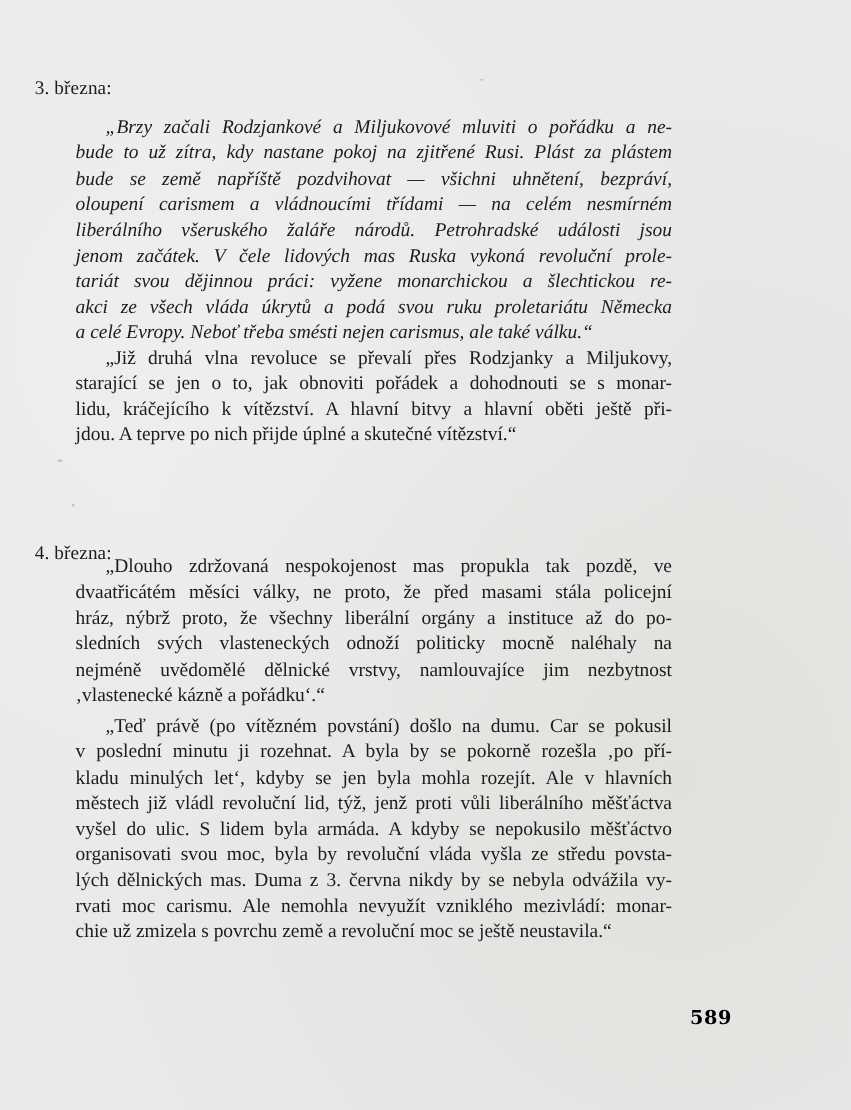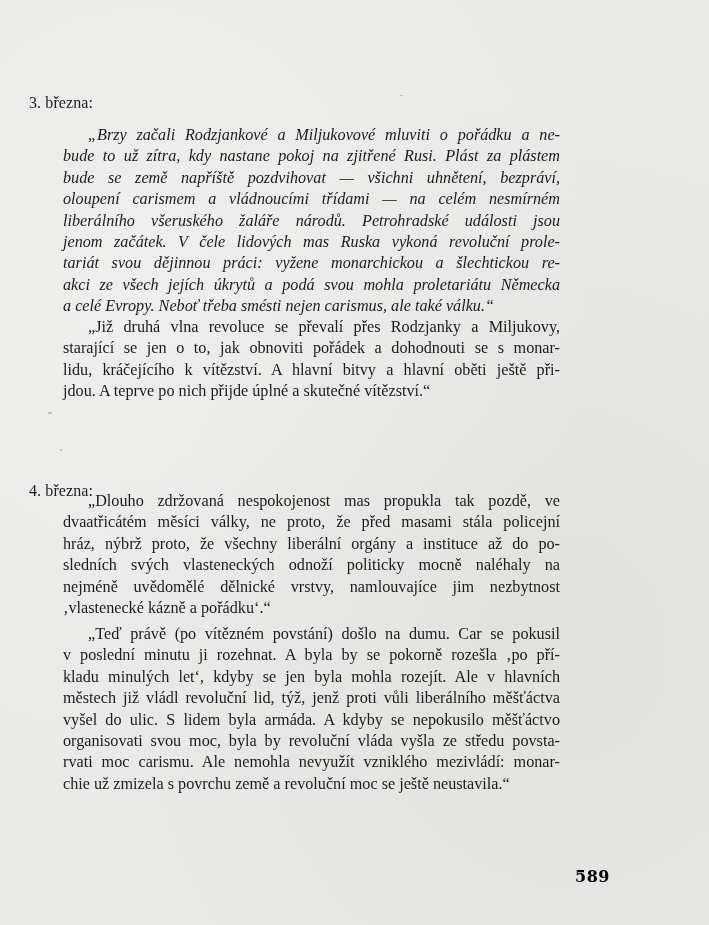--- a/index.html
+++ b/index.html
@@ -16,21 +16,20 @@
       position: relative;
       overflow: hidden;
       font-family: "Liberation Serif", "DejaVu Serif", serif;
       color: #1c1c1c;
     }
     .page {
       position: absolute;
       left: 0; top: 0;
       width: 709px;
       height: 819px;
-      margin-top: 29px;
     }
     .section-heading {
       position: absolute;
       left: 29px;
       font-size: 16px;
       letter-spacing: 0.1px;
       line-height: 20px;
     }
     .block {
       position: absolute;
@@ -77,21 +76,21 @@
   <div class="section-heading" style="top:64px;">3. března:</div>
 
   <div class="block" style="top:96px;font-style:italic;">
     <span class="line indent">„Brzy začali Rodzjankové a Miljukovové mluviti o pořádku a ne-</span>
     <span class="line">bude to už zítra, kdy nastane pokoj na zjitřené Rusi. Plást za plástem</span>
     <span class="line">bude se země napříště pozdvihovat — všichni uhnětení, bezpráví,</span>
     <span class="line">oloupení carismem a vládnoucími třídami — na celém nesmírném</span>
     <span class="line">liberálního všeruského žaláře národů. Petrohradské události jsou</span>
     <span class="line">jenom začátek. V čele lidových mas Ruska vykoná revoluční prole-</span>
     <span class="line">tariát svou dějinnou práci: vyžene monarchickou a šlechtickou re-</span>
-    <span class="line">akci ze všech jejích úkrytů a podá svou mohla proletariátu Německa</span>
+    <span class="line">akci ze všech vláda úkrytů a podá svou ruku proletariátu Německa</span>
     <span class="line last">a celé Evropy. Neboť třeba smésti nejen carismus, ale také válku.“</span>
   </div>
 
   <div class="block" style="top:288px;">
     <span class="line indent">„Již druhá vlna revoluce se převalí přes Rodzjanky a Miljukovy,</span>
     <span class="line">starající se jen o to, jak obnoviti pořádek a dohodnouti se s monar-</span>
     <span class="line">lidu, kráčejícího k vítězství. A hlavní bitvy a hlavní oběti ještě při-</span>
     <span class="line last">jdou. A teprve po nich přijde úplné a skutečné vítězství.“</span>
   </div>
 
@@ -106,20 +105,21 @@
     <span class="line last">‚vlastenecké kázně a pořádku‘.“</span>
   </div>
 
   <div class="block" style="top:595px;">
     <span class="line indent">„Teď právě (po vítězném povstání) došlo na dumu. Car se pokusil</span>
     <span class="line">v poslední minutu ji rozehnat. A byla by se pokorně rozešla ‚po pří-</span>
     <span class="line">kladu minulých let‘, kdyby se jen byla mohla rozejít. Ale v hlavních</span>
     <span class="line">městech již vládl revoluční lid, týž, jenž proti vůli liberálního měšťáctva</span>
     <span class="line">vyšel do ulic. S lidem byla armáda. A kdyby se nepokusilo měšťáctvo</span>
     <span class="line">organisovati svou moc, byla by revoluční vláda vyšla ze středu povsta-</span>
+    <span class="line">lých dělnických mas. Duma z 3. června nikdy by se nebyla odvážila vy-</span>
     <span class="line">rvati moc carismu. Ale nemohla nevyužít vzniklého mezivládí: monar-</span>
     <span class="line last">chie už zmizela s povrchu země a revoluční moc se ještě neustavila.“</span>
   </div>
 
   <div class="page-number">589</div>
 
   <div class="speck" style="left:400px; top:66px;"></div>
   <div class="speck" style="left:48px; top:383px; width:4px; height:2px;"></div>
   <div class="speck" style="left:60px; top:420px; width:2px; height:2px;"></div>
 </div>

